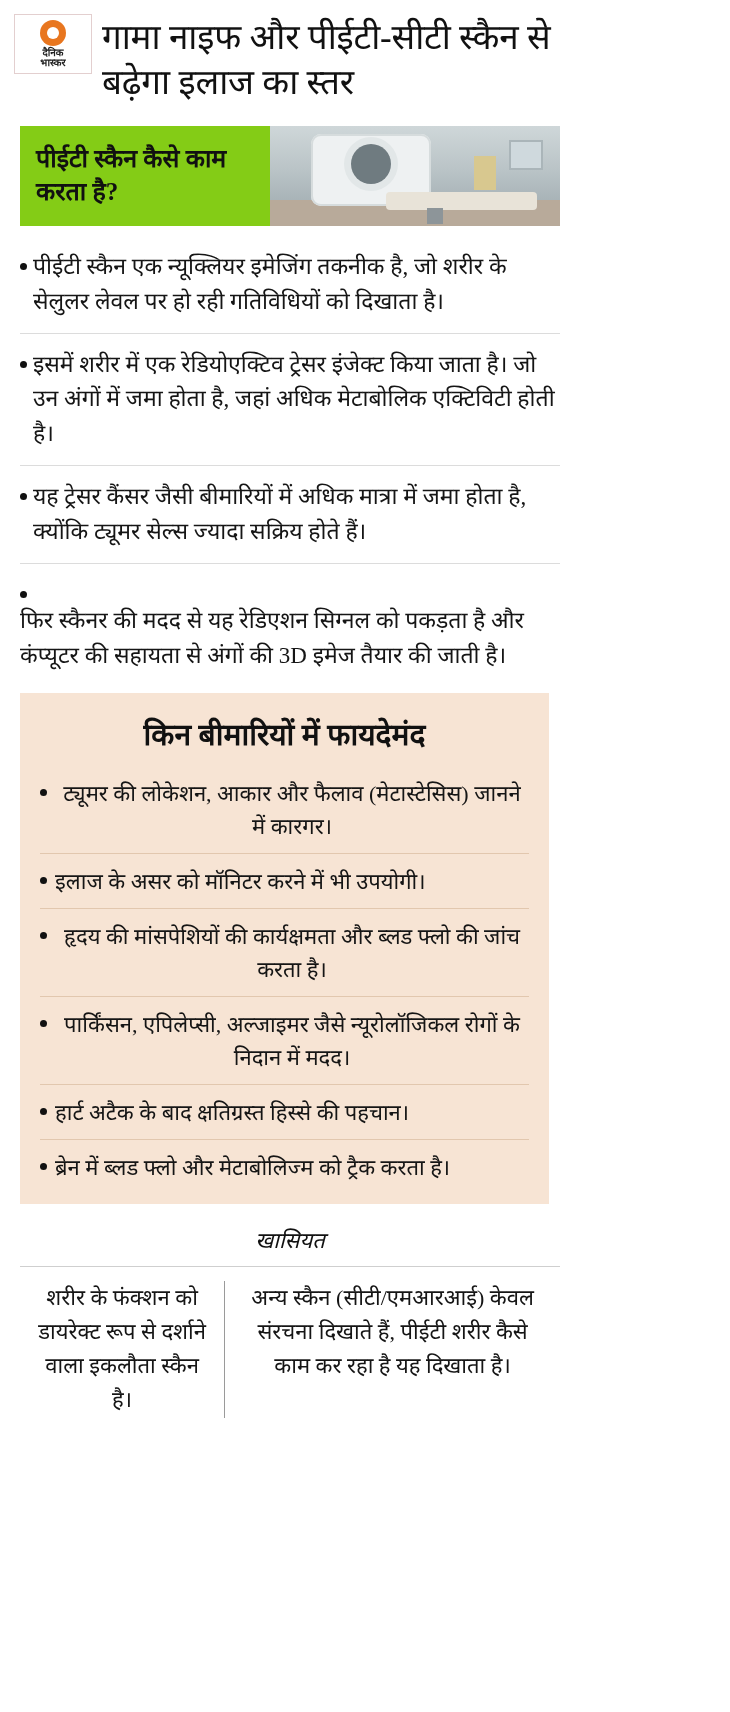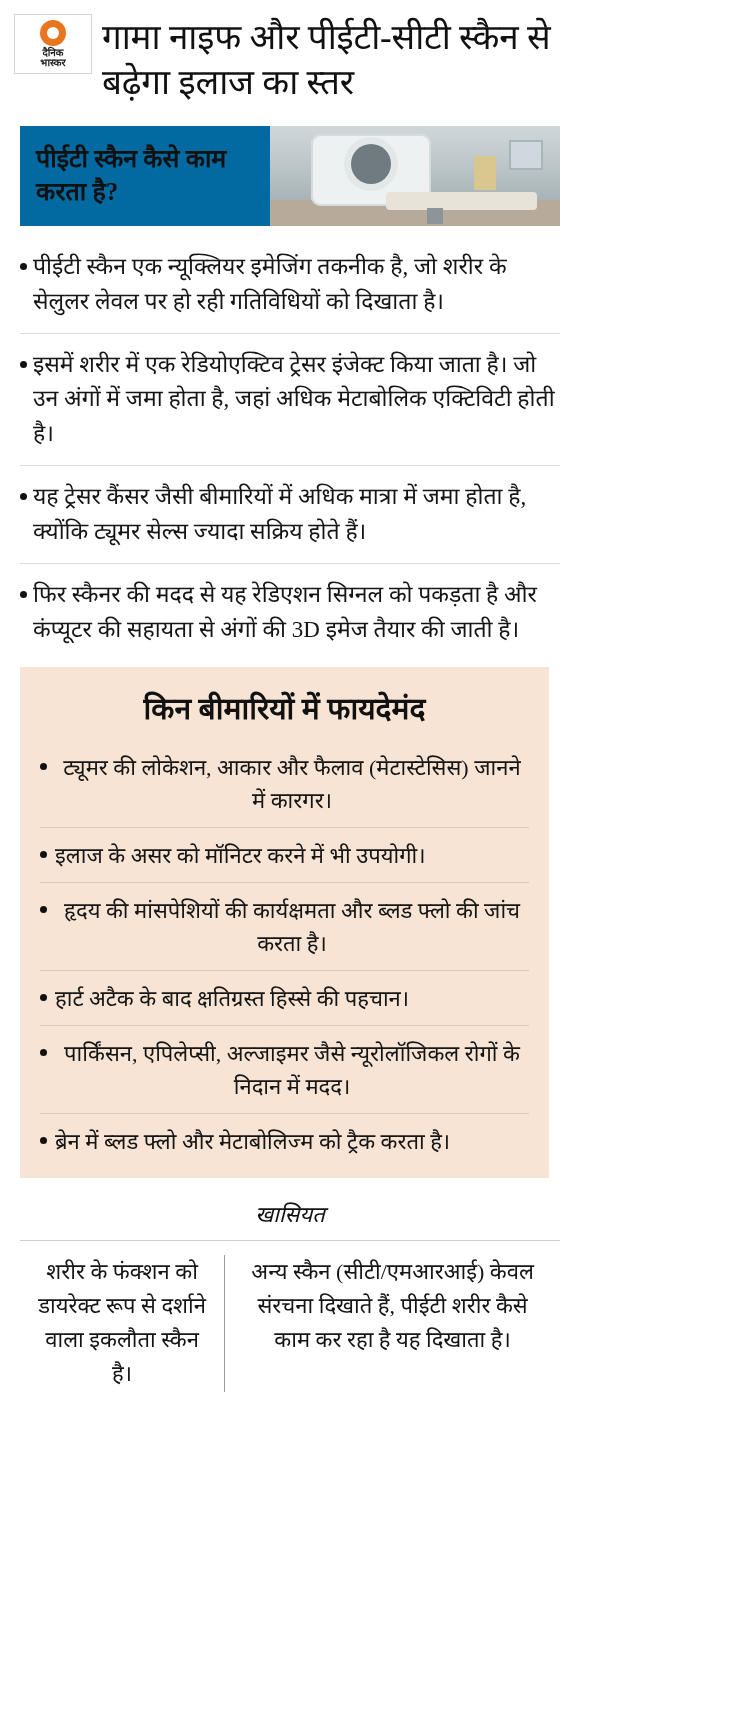--- a/index.html
+++ b/index.html
@@ -73,21 +73,21 @@
 
   
   .intro-row {
     display: flex;
     align-items: stretch;
     margin: 20px 20px 0 20px;
     gap: 0;
   }
   .intro-label {
     flex: 0 0 250px;
-    background: #0369a1;
+    background: #84cc16;
     display: flex;
     align-items: center;
     padding: 14px 16px;
   }
   .intro-label-text {
     font-size: 25px;
     font-weight: bold;
     line-height: 1.3;
     color: #111111;
   }
@@ -164,21 +164,21 @@
   
   .bullets {
     margin: 10px 20px 0 20px;
   }
   .bullet-item {
     display: flex;
     gap: 6px;
     padding: 14px 0 13px 0;
     border-bottom: 1px solid #dcdcdc;
   }
-  .bullet-item:last-child { border-bottom: none; }
+  .bullet-item:last-child { border-bottom: none; flex-direction: column; }
   .dot {
     flex: 0 0 auto;
     width: 7px;
     height: 7px;
     border-radius: 50%;
     background: #111111;
     margin-top: 13px;
   }
   .bullet-text {
     font-size: 23px;
@@ -317,25 +317,25 @@
     <div class="benefit-item">
       <span class="benefit-dot"></span>
       <span class="benefit-text">इलाज के असर को मॉनिटर करने में भी उपयोगी।</span>
     </div>
     <div class="benefit-item">
       <span class="benefit-dot"></span>
       <span class="benefit-text">हृदय की मांसपेशियों की कार्यक्षमता और ब्लड फ्लो की जांच करता है।</span>
     </div>
     <div class="benefit-item">
       <span class="benefit-dot"></span>
+      <span class="benefit-text">पार्किंसन, एपिलेप्सी, अल्जाइमर जैसे न्यूरोलॉजिकल रोगों के निदान में मदद।</span>
+    </div>
+    <div class="benefit-item">
+      <span class="benefit-dot"></span>
       <span class="benefit-text">हार्ट अटैक के बाद क्षतिग्रस्त हिस्से की पहचान।</span>
-    </div>
-    <div class="benefit-item">
-      <span class="benefit-dot"></span>
-      <span class="benefit-text">पार्किंसन, एपिलेप्सी, अल्जाइमर जैसे न्यूरोलॉजिकल रोगों के निदान में मदद।</span>
     </div>
     <div class="benefit-item">
       <span class="benefit-dot"></span>
       <span class="benefit-text">ब्रेन में ब्लड फ्लो और मेटाबोलिज्म को ट्रैक करता है।</span>
     </div>
   </div>
 
   <div class="feature-title">खासियत</div>
   <div class="feature-divider"></div>
   <div class="feature-cols">

